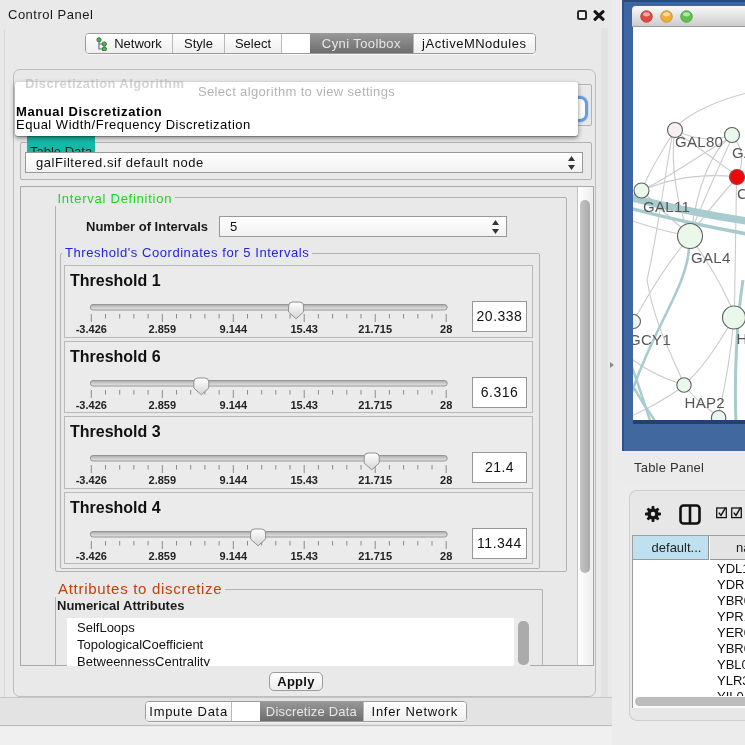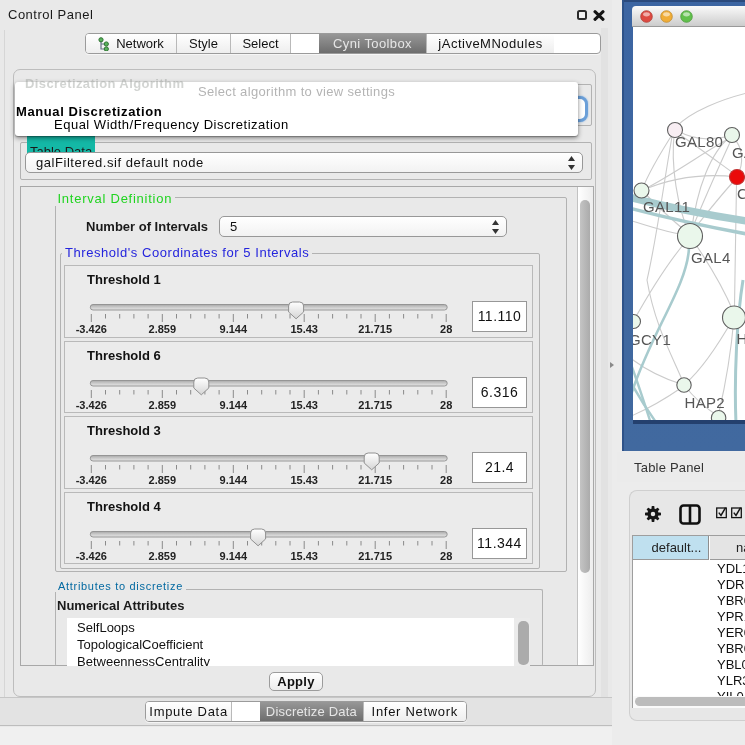--- a/index.html
+++ b/index.html
@@ -9,46 +9,46 @@
 .t13 { font-size:13px; color:#1a1a1a; }
 .bold { font-weight:bold; }
 
 .seg { position:absolute; display:flex; height:21px; border:1px solid #9b9b9b; border-radius:4px; overflow:hidden; background:#fff; box-shadow:0 1px 0 rgba(255,255,255,.6); }
 .seg .s { display:flex; align-items:center; justify-content:center; font-size:13px; color:#111; background:linear-gradient(#ffffff,#eeeeee); border-right:1px solid #b9b9b9; }
 .seg .s:last-child { border-right:none; }
 .seg .sel { background:linear-gradient(#979797,#6d6d6d); color:#e6e6e6;margin-left:28px; }
 
 .grp { position:absolute; border:1px solid #b2b2b2; border-radius:2px; }
 
-.combo { position:absolute; background:linear-gradient(#ffffff,#f2f2f2); border:1px solid #989898; border-radius:5px; font-size:13px; color:#111; display:flex; align-items:center; padding-left:10px; }
+.combo { position:absolute; background:linear-gradient(#ffffff,#f2f2f2); border:1px solid #989898; border-radius:0; font-size:13px; color:#111; display:flex; align-items:center; padding-left:10px; }
 .combo .arr { position:absolute; right:6px; top:50%; transform:translateY(-50%); width:9px; }
 
 .tbox { position:absolute; left:64px; width:469px; height:72.5px; border:1px solid #b9b9b9; background:#ebebeb; }
-.tbox .ttl { position:absolute; left:22px; top:6px; font-size:13px; font-weight:bold; color:#111; }
+.tbox .ttl { position:absolute; left:5px; top:6px; font-size:16px; font-weight:bold; color:#111; }
 .vbox { position:absolute; left:407px; top:35px; width:55px; height:31px; background:#fff; border:1px solid #979797; font-size:14px; color:#111; text-align:center; line-height:29px; letter-spacing:0.5px; }
 </style>
 </head>
 <body>
 
 <div class="abs" style="left:0;top:0;width:612px;height:745px;background:#e9e9e9;"></div>
 <div class="abs t13" style="left:8px;top:7px;letter-spacing:0.5px;">Control Panel</div>
 
 <div class="abs" style="left:577px;top:10px;width:10px;height:10px;border:2px solid #2b2b2b;border-radius:2.5px;background:#f2f2f2;"></div>
 <svg class="abs" style="left:593px;top:10px;" width="12" height="11" viewBox="0 0 12 11">
   <g stroke="#141414" stroke-width="3.1" stroke-linecap="round">
     <line x1="2" y1="1.7" x2="10" y2="9.3"></line>
     <line x1="10" y1="1.7" x2="2" y2="9.3"></line>
   </g>
 </svg>
 
 <div class="abs" style="left:601px;top:28px;width:7px;height:698px;background:#e2e2e2;"></div>
 <div class="abs" style="left:4px;top:30px;width:1px;height:668px;background:#d6d6d6;"></div>
 <div class="abs" style="left:610px;top:362px;width:0;height:0;border-top:3px solid transparent;border-bottom:3px solid transparent;border-left:4px solid #8a8a8a;"></div>
 
-<div class="seg" style="left:85px;top:33px;width:516px;">
+<div class="seg" style="left:85px;top:33px;width:451px;">
   <div class="s" style="width:91px;">
     <svg width="12" height="14" viewBox="0 0 12 14" style="margin-right:6px;margin-top:1px;">
       <g stroke="#667085" stroke-width="1.2" fill="none">
         <path d="M3 3 V 12 H 8"></path>
         <path d="M3 7 H 8"></path>
       </g>
       <circle cx="3" cy="2.8" r="2.1" fill="#59b35c" stroke="#2e7031"></circle>
       <circle cx="8.3" cy="7" r="2.1" fill="#59b35c" stroke="#2e7031"></circle>
       <circle cx="8.3" cy="12" r="2.1" fill="#59b35c" stroke="#2e7031"></circle>
     </svg>
@@ -138,21 +138,21 @@
             <stop offset="1" stop-color="#d5d5d5"></stop>
       </linearGradient>
         </defs>
     </svg>
     <div style="position:absolute;left:-3.7px;top:57px;width:60px;text-align:center;font-size:11px;font-weight:bold;color:#222;">-3.426</div>
       <div style="position:absolute;left:67.3px;top:57px;width:60px;text-align:center;font-size:11px;font-weight:bold;color:#222;">2.859</div>
       <div style="position:absolute;left:138.3px;top:57px;width:60px;text-align:center;font-size:11px;font-weight:bold;color:#222;">9.144</div>
       <div style="position:absolute;left:209.2px;top:57px;width:60px;text-align:center;font-size:11px;font-weight:bold;color:#222;">15.43</div>
       <div style="position:absolute;left:280.2px;top:57px;width:60px;text-align:center;font-size:11px;font-weight:bold;color:#222;">21.715</div>
       <div style="position:absolute;left:351.2px;top:57px;width:60px;text-align:center;font-size:11px;font-weight:bold;color:#222;">28</div>
-    <div class="vbox">11.110</div>
+    <div class="vbox">20.338</div>
   </div>
     <div class="tbox" style="top:340.5px;">
     <div class="ttl">Threshold 6</div>
     <svg style="position:absolute;left:0;top:0;" width="467" height="69" viewBox="0 0 467 69">
       <defs>
           <linearGradient id="trg340.5" x1="0" y1="0" x2="0" y2="1">
         <stop offset="0" stop-color="#a8a8a8"></stop>
             <stop offset="0.45" stop-color="#c8c8c8"></stop>
             <stop offset="1" stop-color="#e6e6e6"></stop>
       </linearGradient>
@@ -302,21 +302,21 @@
       <div style="position:absolute;left:67.3px;top:57px;width:60px;text-align:center;font-size:11px;font-weight:bold;color:#222;">2.859</div>
       <div style="position:absolute;left:138.3px;top:57px;width:60px;text-align:center;font-size:11px;font-weight:bold;color:#222;">9.144</div>
       <div style="position:absolute;left:209.2px;top:57px;width:60px;text-align:center;font-size:11px;font-weight:bold;color:#222;">15.43</div>
       <div style="position:absolute;left:280.2px;top:57px;width:60px;text-align:center;font-size:11px;font-weight:bold;color:#222;">21.715</div>
       <div style="position:absolute;left:351.2px;top:57px;width:60px;text-align:center;font-size:11px;font-weight:bold;color:#222;">28</div>
     <div class="vbox">11.344</div>
   </div>
   </div>
 
 <div class="grp" style="left:55px;top:589px;width:488px;height:77px;border-bottom:none;"></div>
-<div class="abs" style="left:55px;top:580px;background:#e9e9e9;padding:0 3px;font-size:11px;color:#0369a1;letter-spacing:0.7px;">Attributes to discretize</div>
+<div class="abs" style="left:55px;top:580px;background:#e9e9e9;padding:0 3px;font-size:15px;color:#c2410c;letter-spacing:0.7px;">Attributes to discretize</div>
 <div class="abs t13 bold" style="left:57px;top:598px;">Numerical Attributes</div>
 <div class="abs" style="left:67px;top:618px;width:447px;height:48px;background:#fff;overflow:hidden;">
   <div style="font-size:13px;color:#111;padding:2px 0 0 10px;line-height:16.8px;">SelfLoops<br>TopologicalCoefficient<br>BetweennessCentrality</div>
 </div>
 <div class="abs" style="left:514px;top:618px;width:16px;height:48px;background:#ebebeb;"></div>
 <div class="abs" style="left:518px;top:621px;width:10.5px;height:44px;background:#ababab;border-radius:5px;"></div>
 
 <div class="abs" style="left:269px;top:672px;width:54px;height:19px;background:linear-gradient(#ffffff,#ececec);border:1px solid #9c9c9c;border-radius:5px;font-size:13px;font-weight:bold;color:#111;text-align:center;line-height:17px;letter-spacing:0.3px;">Apply</div>
 
 <div class="abs" style="left:0;top:697px;width:612px;height:29px;background:#e3e3e3;border-top:1px solid #c6c6c6;border-bottom:1px solid #bdbdbd;"></div>
@@ -324,21 +324,21 @@
 <div class="seg" style="left:145px;top:701px;width:322px;">
   <div class="s" style="width:95px;letter-spacing:0.7px;">Impute Data</div>
   <div class="s sel" style="width:114px;letter-spacing:0.2px;">Discretize Data</div>
   <div class="s" style="width:113px;letter-spacing:0.7px;">Infer Network</div>
 </div>
 
 <div class="abs" style="left:25px;top:76px;width:230px;height:13px;font-size:13px;font-weight:bold;color:rgba(148,152,148,0.42);letter-spacing:0.4px;z-index:6;">Discretization Algorithm</div>
 <div class="abs" style="left:15px;top:82px;width:563px;height:54px;background:#fff;border-radius:3px;box-shadow:0 2px 5px rgba(0,0,0,0.45), 0 1px 1px rgba(0,0,0,0.25);z-index:5;"></div>
 <div class="abs" style="left:0;top:84px;width:593px;text-align:center;font-size:13px;color:#b4b4b4;letter-spacing:0.35px;z-index:6;">Select algorithm to view settings</div>
 <div class="abs" style="left:16px;top:104px;font-size:13px;font-weight:bold;color:#000;letter-spacing:0.6px;z-index:6;">Manual Discretization</div>
-<div class="abs" style="left:16px;top:117px;font-size:13px;color:#000;letter-spacing:0.5px;z-index:6;padding-left:38px;">Equal Width/Frequency Discretization</div>
+<div class="abs" style="left:16px;top:117px;font-size:13px;color:#000;letter-spacing:0.5px;z-index:6;">Equal Width/Frequency Discretization</div>
 
 <div class="abs" style="left:622px;top:0;width:123px;height:451px;background:linear-gradient(#3c65a2,#41699f);"></div>
 <div class="abs" style="left:622px;top:0;width:123px;height:2px;background:#2b4a7c;"></div>
 <div class="abs" style="left:622px;top:0;width:2px;height:451px;background:#2e5288;"></div>
 
 <div class="abs" style="left:632px;top:6px;width:113px;height:21px;background:linear-gradient(#fafafa,#cccccc);border-bottom:1px solid #9a9a9a;border-top-left-radius:4px;"></div>
 <svg class="abs" style="left:632px;top:6px;" width="113" height="21" viewBox="0 0 113 21">
   <circle cx="14.5" cy="10.5" r="5.8" fill="#dd4a41" stroke="#b03c34" stroke-width="0.8"></circle>
   <circle cx="34.5" cy="10.5" r="5.8" fill="#f0ad37" stroke="#c08a2c" stroke-width="0.8"></circle>
   <circle cx="54.5" cy="10.5" r="5.8" fill="#61c04c" stroke="#4d9a3c" stroke-width="0.8"></circle>

